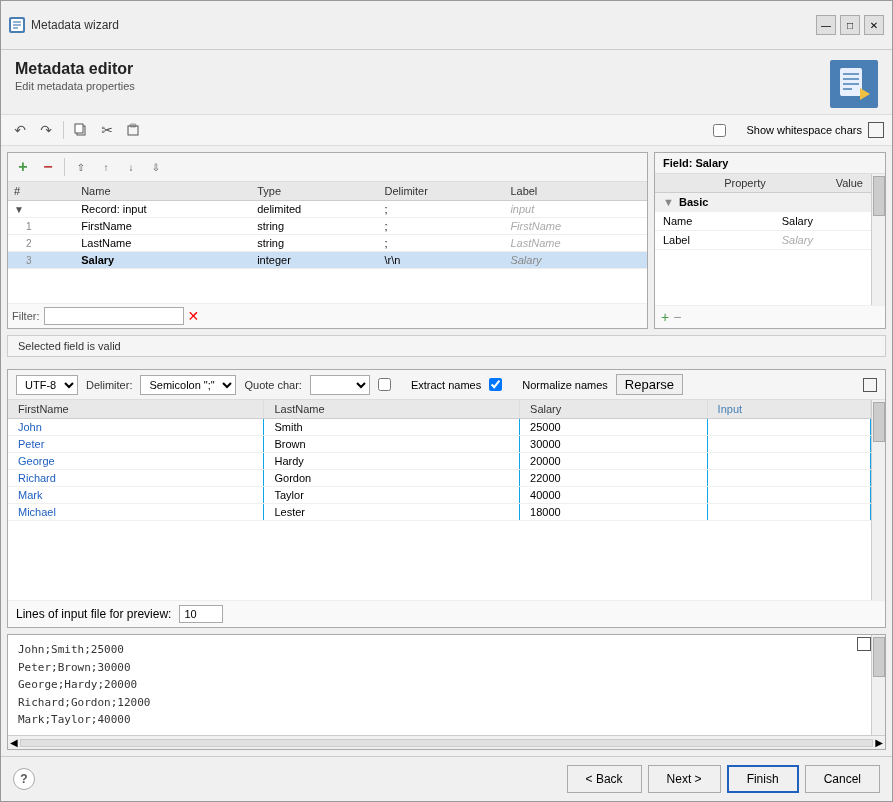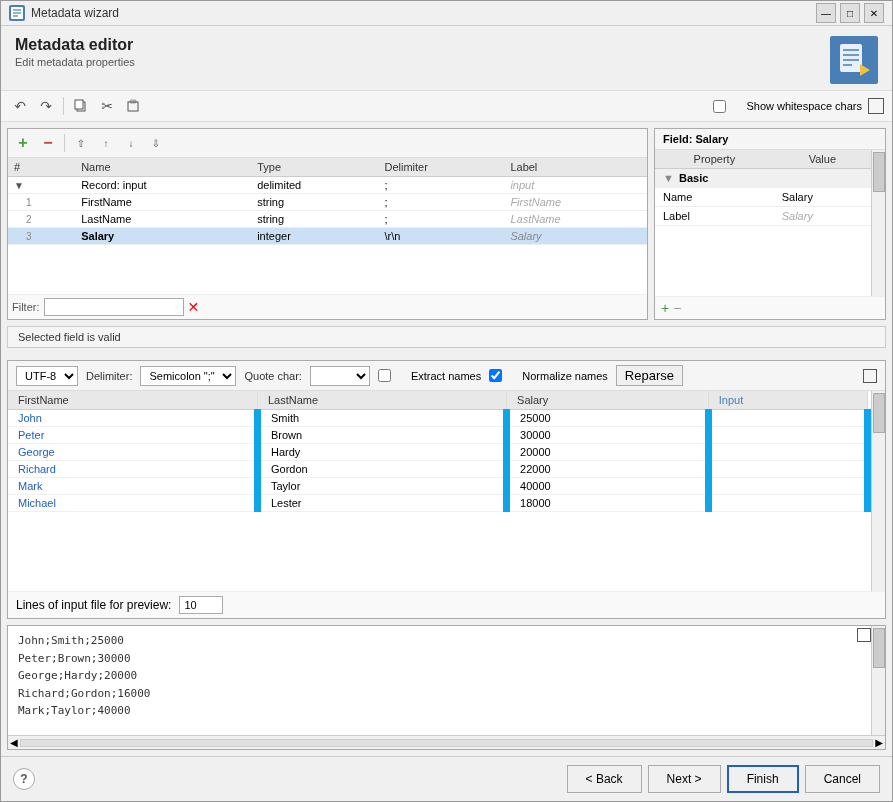--- a/index.html
+++ b/index.html
@@ -1,20 +1,20 @@
 <!DOCTYPE html>
 <html><head>
   <meta charset="utf-8">
   <style>
     * { box-sizing: border-box; margin: 0; padding: 0; }
     body { font-family: 'Segoe UI', Arial, sans-serif; font-size: 12px; background: #f0f0f0; }
 
     .window { width: 893px; height: 802px; background: #f0f0f0; border: 1px solid #999; display: flex; flex-direction: column; }
 
-    .title-bar { background: #f0f0f0; padding: 2px 8px; display: flex; align-items: center; gap: 6px; border-bottom: 1px solid #ccc; justify-content: center; }
+    .title-bar { background: #f0f0f0; padding: 14px 8px; display: flex; align-items: center; gap: 6px; border-bottom: 1px solid #ccc; justify-content: center; }
     .title-bar-icon { width: 16px; height: 16px; background: #4a7fb5; border-radius: 2px; flex-shrink: 0; }
     .title-bar-text { font-size: 12px; color: #333; flex: 1; }
     .title-bar-controls { display: flex; gap: 4px; }
     .title-btn { width: 20px; height: 20px; background: #e0e0e0; border: 1px solid #aaa; cursor: pointer; display: flex; align-items: center; justify-content: center; font-size: 10px; }
 
     .header { padding: 10px 14px 6px; display: flex; align-items: flex-start; justify-content: space-between; }
     .header-left h1 { font-size: 16px; font-weight: bold; color: #222; }
     .header-left p { font-size: 11px; color: #555; margin-top: 2px; }
     .header-icon { width: 48px; height: 48px; background: #4a7fb5; border-radius: 2px; display: flex; align-items: center; justify-content: center; }
 
@@ -39,40 +39,40 @@
     .italic-text { font-style: italic; color: #aaa; }
     .selected-italic { font-style: italic; color: #888; }
     .filter-row { padding: 3px 4px; display: flex; align-items: center; gap: 4px; background: #f9f9f9; border-top: 1px solid #eee; }
     .filter-input { border: 1px solid #aaa; padding: 2px 4px; font-size: 11px; width: 140px; }
     .clear-btn { color: red; font-size: 14px; cursor: pointer; border: none; background: none; }
 
     .props-panel { width: 232px; border: 1px solid #aaa; background: #fff; display: flex; flex-direction: column; }
     .props-header { background: #f5f5f5; border-bottom: 1px solid #ddd; padding: 4px 8px; font-size: 11px; font-weight: bold; }
     .props-table-wrap { flex: 1; overflow: auto; }
     .props-table { width: 100%; border-collapse: collapse; font-size: 11px; }
-    .props-table th { background: #e8e8e8; border-bottom: 1px solid #ccc; padding: 3px 8px; text-align: center; font-weight: normal; }
+    .props-table th { background: #e8e8e8; border-bottom: 1px solid #ccc; padding: 3px 8px; text-align: right; font-weight: normal; }
     .props-table td { padding: 3px 8px; border-bottom: 1px solid #eee; }
     .props-section { background: #f0f0f0; font-weight: bold; padding: 2px 4px; }
     .props-name-cell { padding-left: 20px; }
     .props-value-italic { font-style: italic; color: #aaa; }
     .props-toolbar { padding: 3px 6px; display: flex; gap: 4px; border-top: 1px solid #eee; background: #f9f9f9; }
     .props-btn { font-size: 14px; color: #4a9c4a; cursor: pointer; border: none; background: none; }
     .props-btn-minus { font-size: 14px; color: #999; cursor: pointer; border: none; background: none; }
 
     .valid-bar { background: #f5f5f5; border: 1px solid #ccc; padding: 4px 10px; font-size: 11px; color: #333; margin: 0 0 6px 0; }
 
     .middle-section { border: 1px solid #aaa; background: #fff; }
     .middle-toolbar { padding: 4px 8px; display: flex; align-items: center; gap: 8px; background: #f5f5f5; border-bottom: 1px solid #ddd; flex-wrap: wrap; }
     .select-box { border: 1px solid #aaa; background: #fff; padding: 2px 4px; font-size: 11px; cursor: pointer; }
     .label-text { font-size: 11px; color: #333; }
     .middle-grid { overflow: auto; height: 200px; }
     .data-table { width: 100%; border-collapse: collapse; font-size: 11px; }
     .data-table th { background: #e8e8e8; border-bottom: 1px solid #ccc; border-right: 1px solid #ddd; padding: 3px 10px; text-align: left; font-weight: normal; }
     .data-table th.input-col { color: #4a7fb5; }
-    .data-table td { padding: 2px 10px; border-bottom: 1px solid #f0f0f0; border-right: 7px solid #0ea5e9; }
+    .data-table td { padding: 2px 10px; border-bottom: 1px solid #f0f0f0; border-right: 1px solid #0ea5e9; }
     .data-table td.blue { color: #2060c0; }
     .preview-row { padding: 4px 8px; display: flex; align-items: center; gap: 8px; background: #f9f9f9; border-top: 1px solid #eee; }
     .preview-input { border: 1px solid #aaa; padding: 2px 4px; width: 44px; font-size: 11px; }
     .reparse-btn { border: 1px solid #aaa; background: #f0f0f0; padding: 2px 8px; font-size: 13px; cursor: pointer; }
     .maximize-btn2 { width: 14px; height: 14px; border: 1px solid #555; cursor: pointer; margin-left: auto; }
 
     .bottom-section { border: 1px solid #aaa; background: #fff; height: 130px; display: flex; flex-direction: column; }
     .bottom-content { flex: 1; overflow: auto; padding: 6px 10px; font-size: 11px; font-family: monospace; color: #333; line-height: 1.6; }
     .bottom-hscroll { height: 14px; background: #f0f0f0; border-top: 1px solid #ccc; display: flex; align-items: center; padding: 0 2px; font-size: 10px; }
 
@@ -346,21 +346,21 @@
         <span></span>
       </div>
     </div>
 
     <div class="bottom-section">
       <div style="display:flex;flex:1;overflow:hidden;">
         <div class="bottom-content">
           <div>John;Smith;25000</div>
           <div>Peter;Brown;30000</div>
           <div>George;Hardy;20000</div>
-          <div>Richard;Gordon;16000</div>
+          <div>Richard;Gordon;12000</div>
           <div>Mark;Taylor;40000</div>
         </div>
         <div class="scrollbar-v">
           <div class="scrollbar-thumb"></div>
         </div>
         <div style="position:absolute;right:22px;margin-top:2px;">
           <div style="width:14px;height:14px;border:1px solid #555;cursor:pointer;"></div>
         </div>
       </div>
       <div class="bottom-hscroll">

